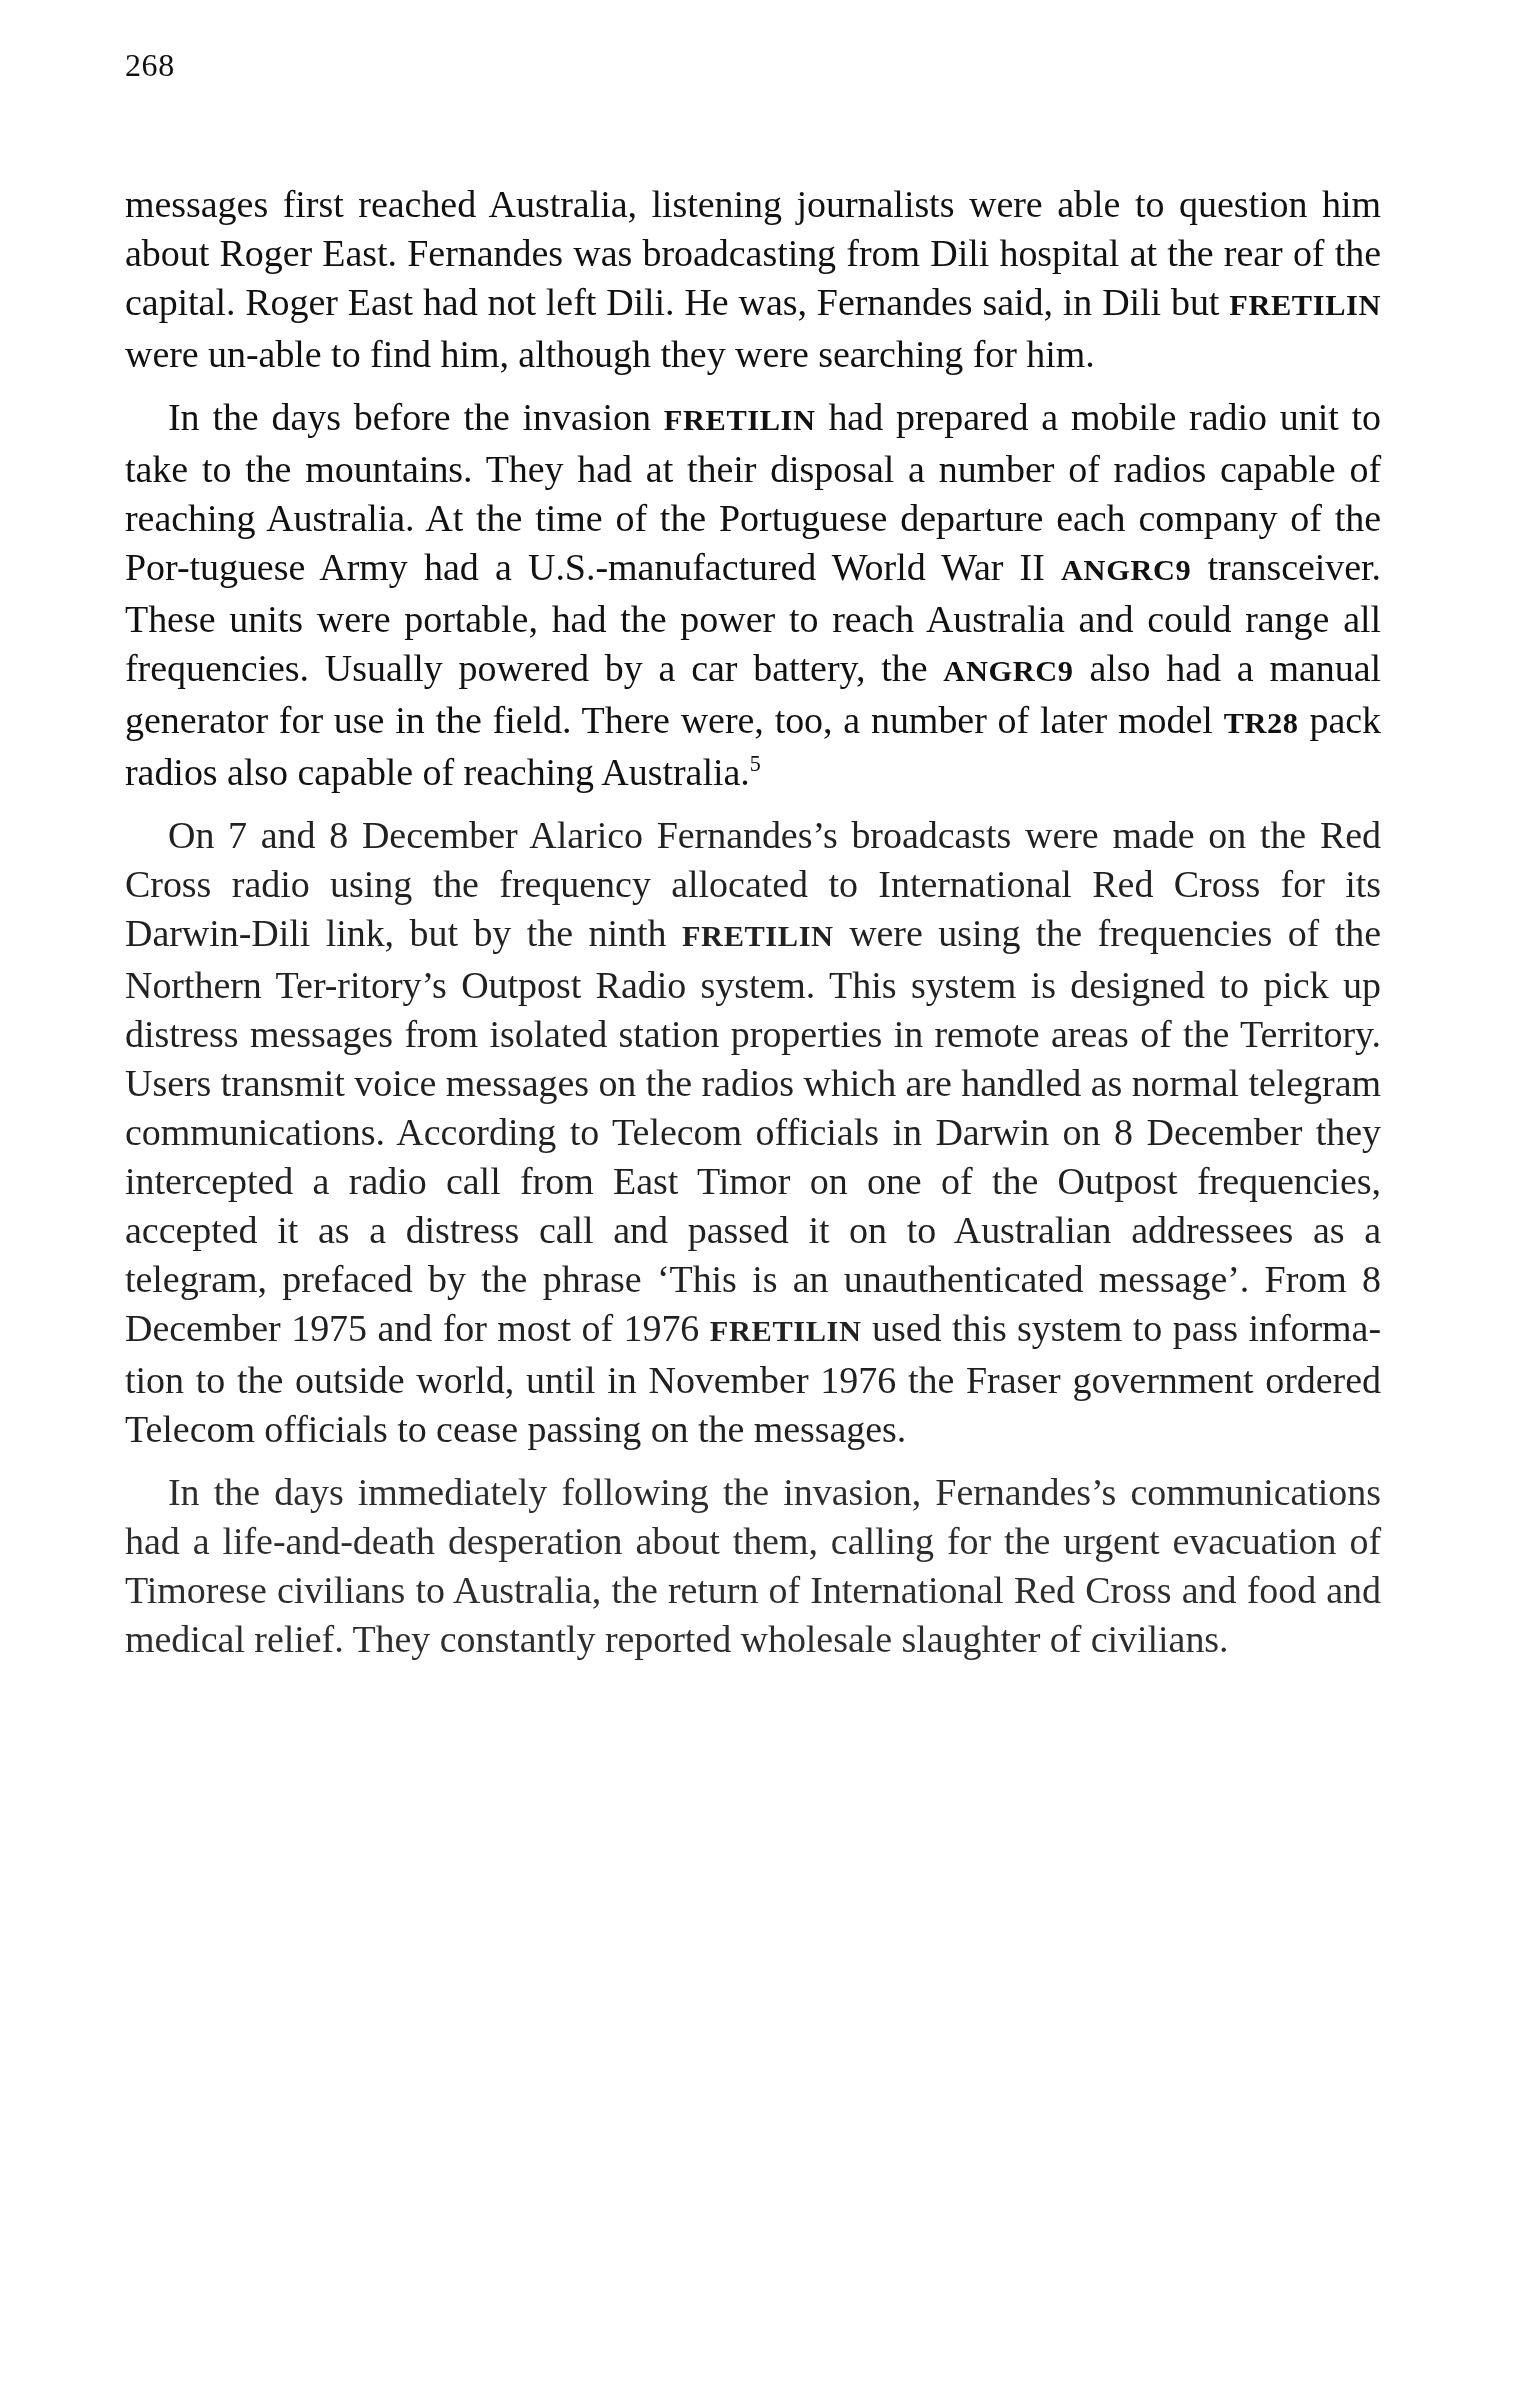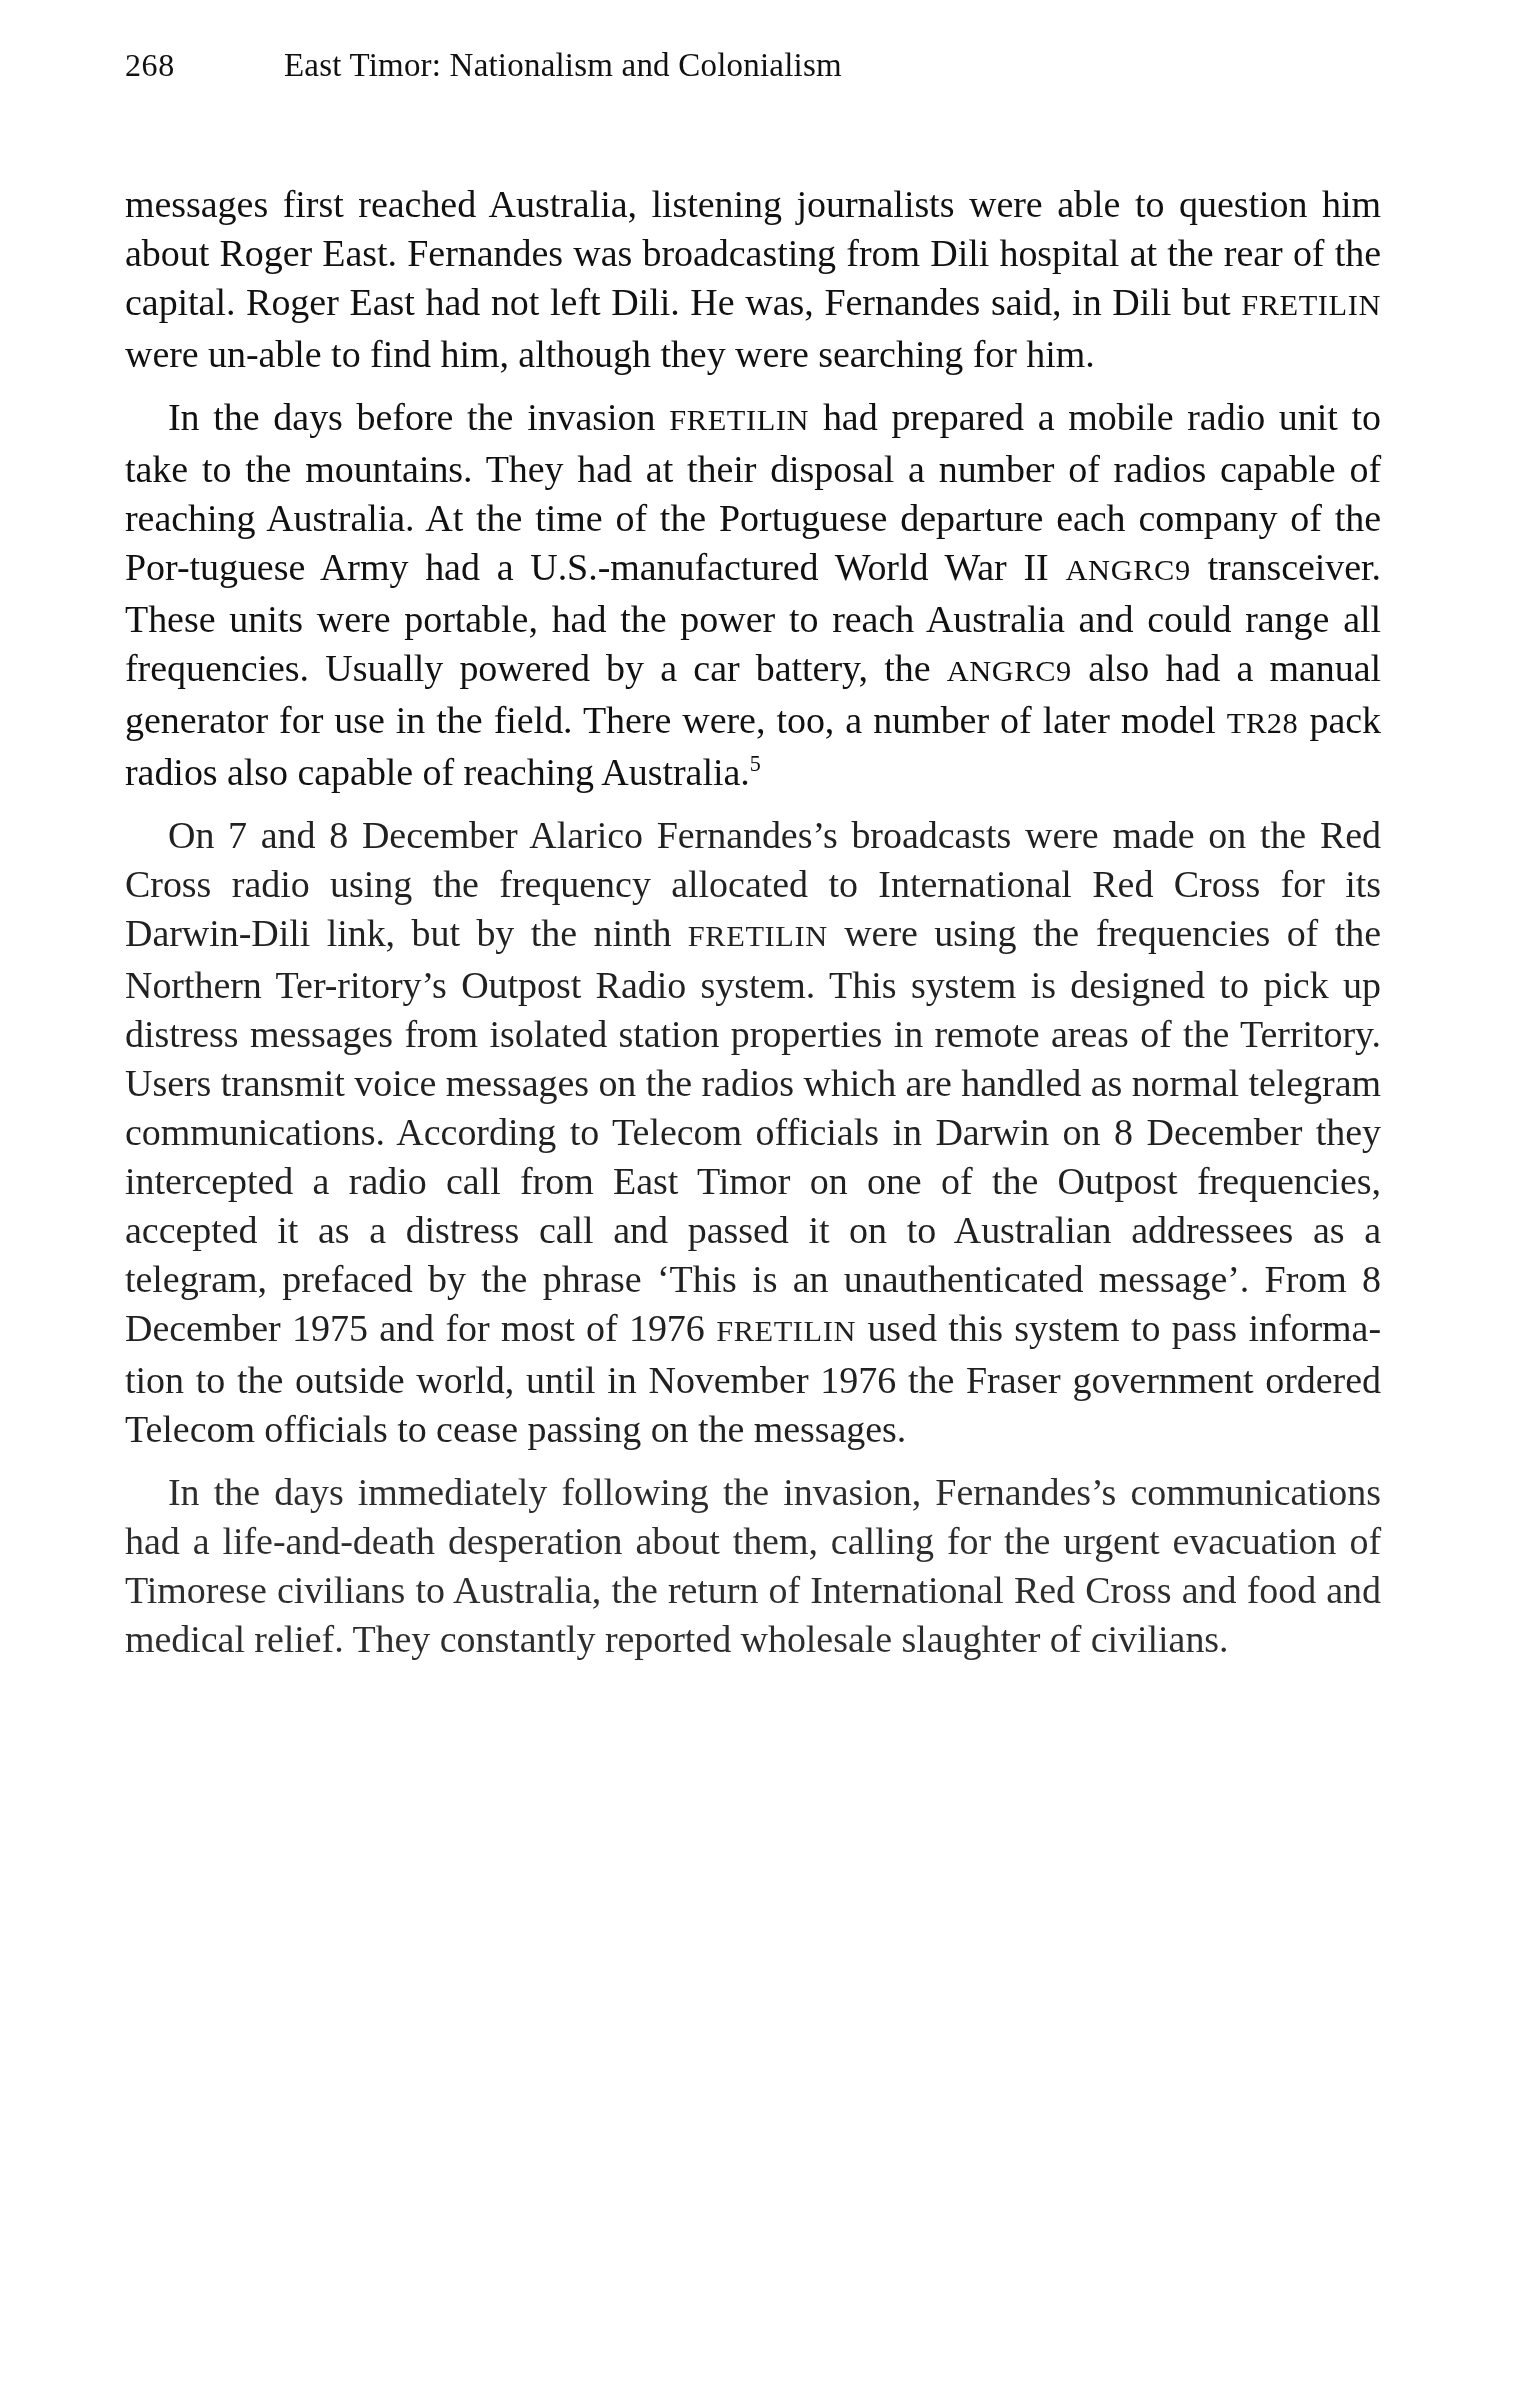--- a/index.html
+++ b/index.html
@@ -66,21 +66,21 @@
   }
   .para + .para { margin-top: 14px; }
   .para.indent { text-indent: 43px; }
 
   
   .para.justify-all { text-align-last: justify; }
 
   .sc {
     font-size: 0.80em;
     letter-spacing: 0.6px;
-    font-weight: 400;
+    font-weight: 700;
   }
 
   sup.fn {
     font-size: 0.58em;
     vertical-align: super;
     line-height: 0;
   }
 
   .num-old { font-variant-numeric: oldstyle-nums; }
 
@@ -88,21 +88,20 @@
   .fade-low { opacity: 0.93; }
   .fade-lower { opacity: 0.88; }
 </style>
 </head>
 <body style="background: rgb(255, 255, 255);">
 
 <div class="page" style="color: rgb(17, 17, 17);">
 
   <div class="running-head">
     <span class="folio">268</span>
-    <span class="head-title">East Timor: Nationalism and Colonialism</span>
   </div>
 
   <div class="textblock">
 
     <p class="para">messages first reached Australia, listening journalists were able
       to question him about Roger East. Fernandes was broadcasting
       from Dili hospital at the rear of the capital. Roger East had not
       left Dili. He was, Fernandes said, in Dili but <span class="sc">FRETILIN</span> were un-able to find him, although they were searching for him.</p>
 
     <p class="para indent">In the days before the invasion <span class="sc">FRETILIN</span> had prepared a

